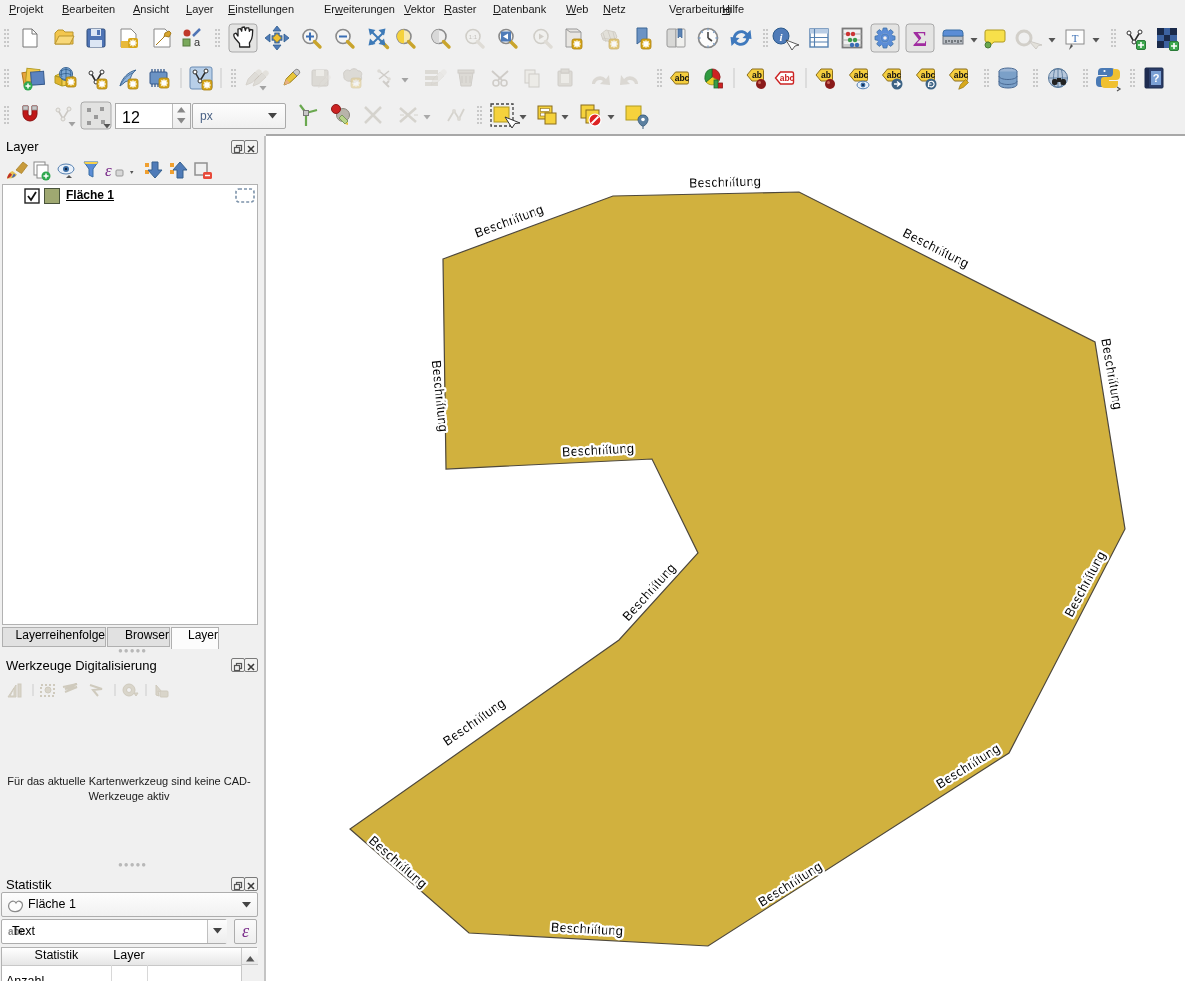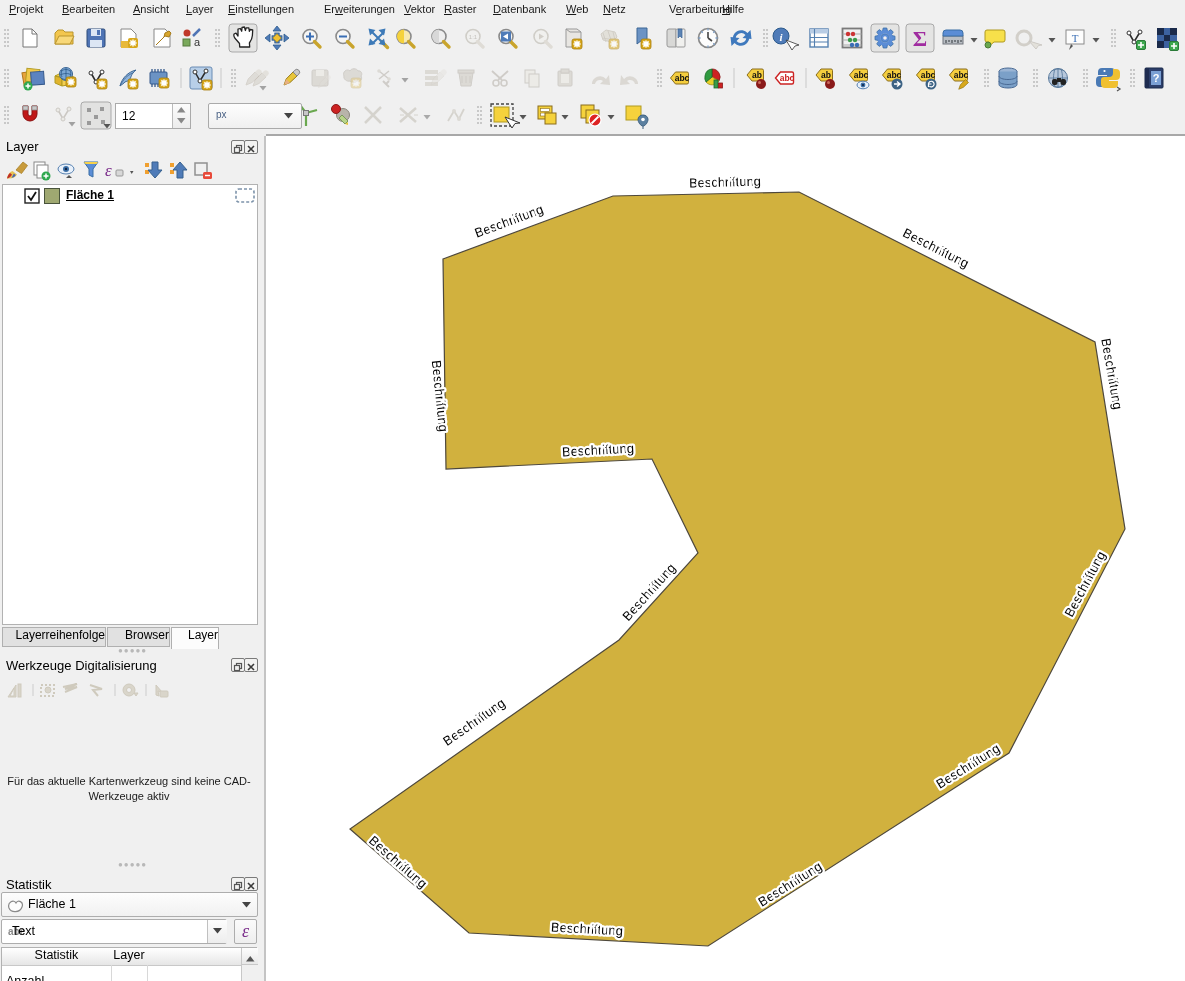--- a/index.html
+++ b/index.html
@@ -530,32 +530,32 @@
       <circle cx="4" cy="5" r="6" fill="#dd2222" stroke="#fff" stroke-width="1.2"></circle>
       <path d="M0.5 8.5l7-7" stroke="#fff" stroke-width="1.8"></path>
     </g>
 <use href="#dd" x="611" y="117"></use>
 <g transform="translate(636,115)">
       <rect x="-10" y="-9" width="15" height="14" fill="#f5d23c" stroke="#b09a20"></rect>
       <path d="M7 0c3 0 5 2 5 4.5S9.5 11 7 11 2 7 2 4.5 4 0 7 0z M7 11l0 3" fill="#5c80a0" stroke="#3c6080"></path>
       <circle cx="7" cy="4.5" r="1.8" fill="#fff"></circle>
     </g>
 </svg>
-<div class="abs" style="left:115px;top:103px;width:76px;height:26px;background:#fff;border:1px solid #aaa;box-sizing:border-box;font-size:12px">
+<div class="abs" style="left:115px;top:103px;width:76px;height:26px;background:#fff;border:1px solid #aaa;box-sizing:border-box;font-size:16px">
 <span style="position:absolute;left:6px;top:5px">12</span>
 <div style="position:absolute;right:0;top:0;width:17px;height:24px;background:linear-gradient(#fcfcfc,#ececec);border-left:1px solid #bbb">
 <svg width="9" height="6" style="position:absolute;left:4px;top:3px">
         <path d="M0 5.5h8.5L4.25 0z" fill="#888"></path>
       </svg>
 <svg width="9" height="6" style="position:absolute;left:4px;top:14px">
         <path d="M0 0h8.5L4.25 5.5z" fill="#888"></path>
       </svg>
 </div>
   </div>
-<div class="abs" style="left:208px;top:103px;width:94px;height:26px;background:linear-gradient(#fdfdfd,#f0f0f0);border:1px solid #aaa;border-radius:2px;box-sizing:border-box;font-size:10px">
+<div class="abs" style="left:192px;top:103px;width:94px;height:26px;background:linear-gradient(#fdfdfd,#f0f0f0);border:1px solid #aaa;border-radius:2px;box-sizing:border-box;font-size:12px">
 <span style="position:absolute;left:7px;top:5px;color:#4a6285">px</span>
 <svg width="10" height="7" style="position:absolute;right:7px;top:9px">
       <path d="M0 0h9l-4.5 5.5z" fill="#444"></path>
     </svg>
 </div>
 
 <div class="abs ptitle" style="left:6px;top:139px">Layer</div>
 <div class="winbtn" style="left:231px;top:140px"><svg width="12" height="12">
       <rect x="4.5" y="2.5" width="5" height="5" fill="none" stroke="#555" stroke-width="1.2"></rect>
       <rect x="2.5" y="4.5" width="5" height="5" fill="#f2f2f1" stroke="#555" stroke-width="1.2"></rect>

